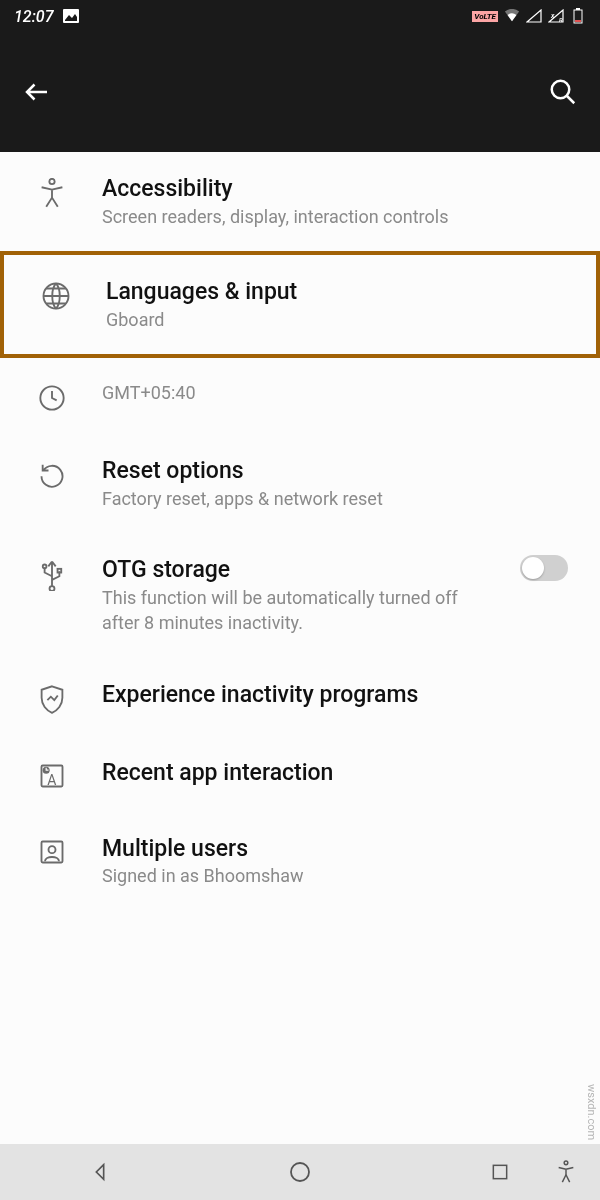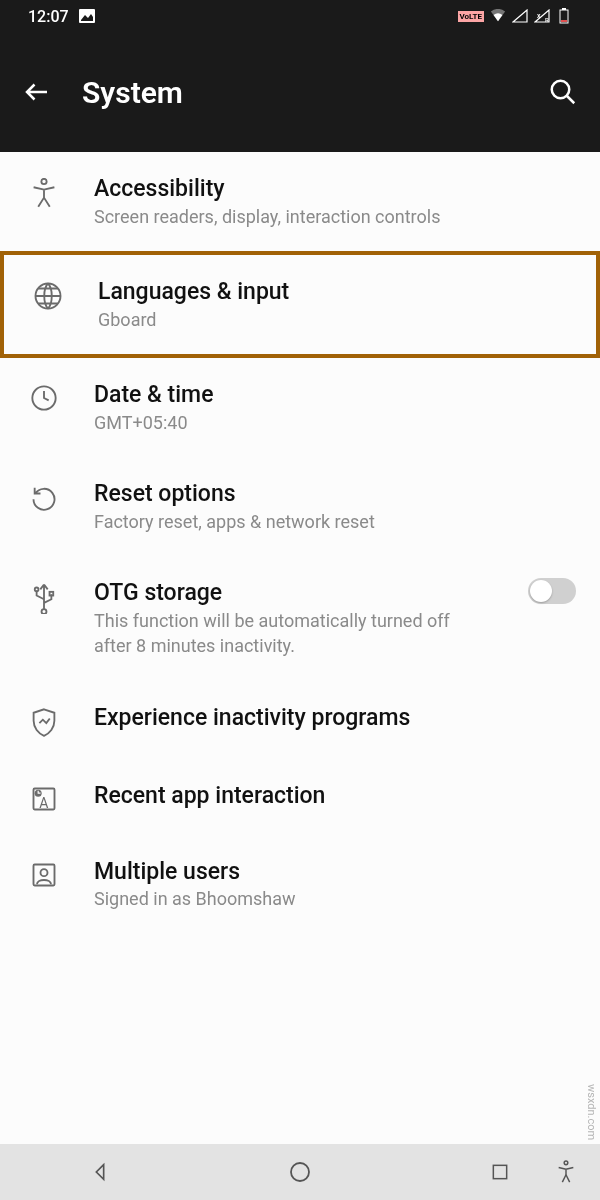--- a/index.html
+++ b/index.html
@@ -1,29 +1,29 @@
 <!DOCTYPE html>
 <html><head>
 <meta charset="utf-8">
 <style>
 * { margin: 0; padding: 0; box-sizing: border-box; font-family: -apple-system, BlinkMacSystemFont, "Segoe UI", Roboto, sans-serif; }
 body { width: 600px; height: 1200px; background: #fcfcfc; display: flex; flex-direction: column; overflow: hidden; }
 
-.status-bar { background: #1a1a1a; color: #fff; height: 32px; display: flex; align-items: center; padding: 0 28px; font-size: 16px; font-weight: 500; }
+.status-bar { background: #1a1a1a; color: #fff; height: 32px; display: flex; align-items: center; padding: 0 14px; font-size: 16px; font-weight: 500; font-style: italic; }
 .status-left { display: flex; align-items: center; gap: 10px; }
 .status-right { margin-left: auto; display: flex; align-items: center; gap: 6px; }
 .status-icon { width: 16px; height: 16px; display: inline-flex; align-items: center; justify-content: center; }
 
 .header { background: #1a1a1a; color: #fff; height: 120px; display: flex; align-items: center; padding: 0 22px; gap: 30px; }
 .header-title { font-size: 30px; font-weight: 600; }
 .header-search { margin-left: auto; }
 
 .content { flex: 1; overflow-y: auto; background: #fcfcfc; }
 
-.list-item { display: flex; align-items: flex-start; padding: 22px 24px; gap: 30px; }
+.list-item { display: flex; align-items: flex-start; padding: 22px 32px; gap: 30px; }
 .item-icon-col { width: 40px; display: flex; justify-content: center; padding-top: 4px; color: #6b6b6b; }
 .item-text-col { flex: 1; }
 .item-title { font-size: 23px; font-weight: 500; color: #111; line-height: 1.3; }
 .item-subtitle { font-size: 18px; color: #8a8a8a; margin-top: 0; line-height: 1.4; }
 .item-trail { display: flex; align-items: center; padding-left: 8px; }
 
 .highlighted { border: 4px solid #a16207; }
 
 .toggle { width: 48px; height: 26px; background: #d0d0d0; border-radius: 14px; position: relative; }
 .toggle::after { content: ""; position: absolute; width: 22px; height: 22px; border-radius: 50%; background: #fff; top: 2px; left: 2px; box-shadow: 0 1px 2px rgba(0,0,0,.25); }
@@ -77,21 +77,20 @@
       </span>
   </div>
 </div>
 
 <div class="header">
   <span>
     <svg width="30" height="30" viewBox="0 0 24 24" fill="none" stroke="#fff" stroke-width="2">
         <path d="M20 12 H4 M10 6 L4 12 L10 18"></path>
       </svg>
   </span>
-  <span class="header-title">System</span>
   <span class="header-search">
     <svg width="30" height="30" viewBox="0 0 24 24" fill="none" stroke="#fff" stroke-width="2">
         <circle cx="10" cy="10" r="7"></circle>
         <path d="M15 15 L21 21"></path>
       </svg>
   </span>
 </div>
 
 <div class="content">
 
@@ -128,21 +127,20 @@
   <div class="list-item">
     <div class="item-icon-col">
         <span>
       <svg width="28" height="28" viewBox="0 0 24 24" fill="none" stroke="#6b6b6b" stroke-width="1.6">
             <circle cx="12" cy="12" r="10"></circle>
             <path d="M12 6 V12 L16 14"></path>
           </svg>
     </span>
       </div>
     <div class="item-text-col">
-      <div class="item-title">Date &amp; time</div>
       <div class="item-subtitle">GMT+05:40</div>
     </div>
   </div>
 
 
   <div class="list-item">
     <div class="item-icon-col">
         <span>
       <svg width="28" height="28" viewBox="0 0 24 24" fill="none" stroke="#6b6b6b" stroke-width="1.6">
             <path d="M4 4 V9 H9 M4.5 9 A9 9 0 1 1 3 14"></path>

